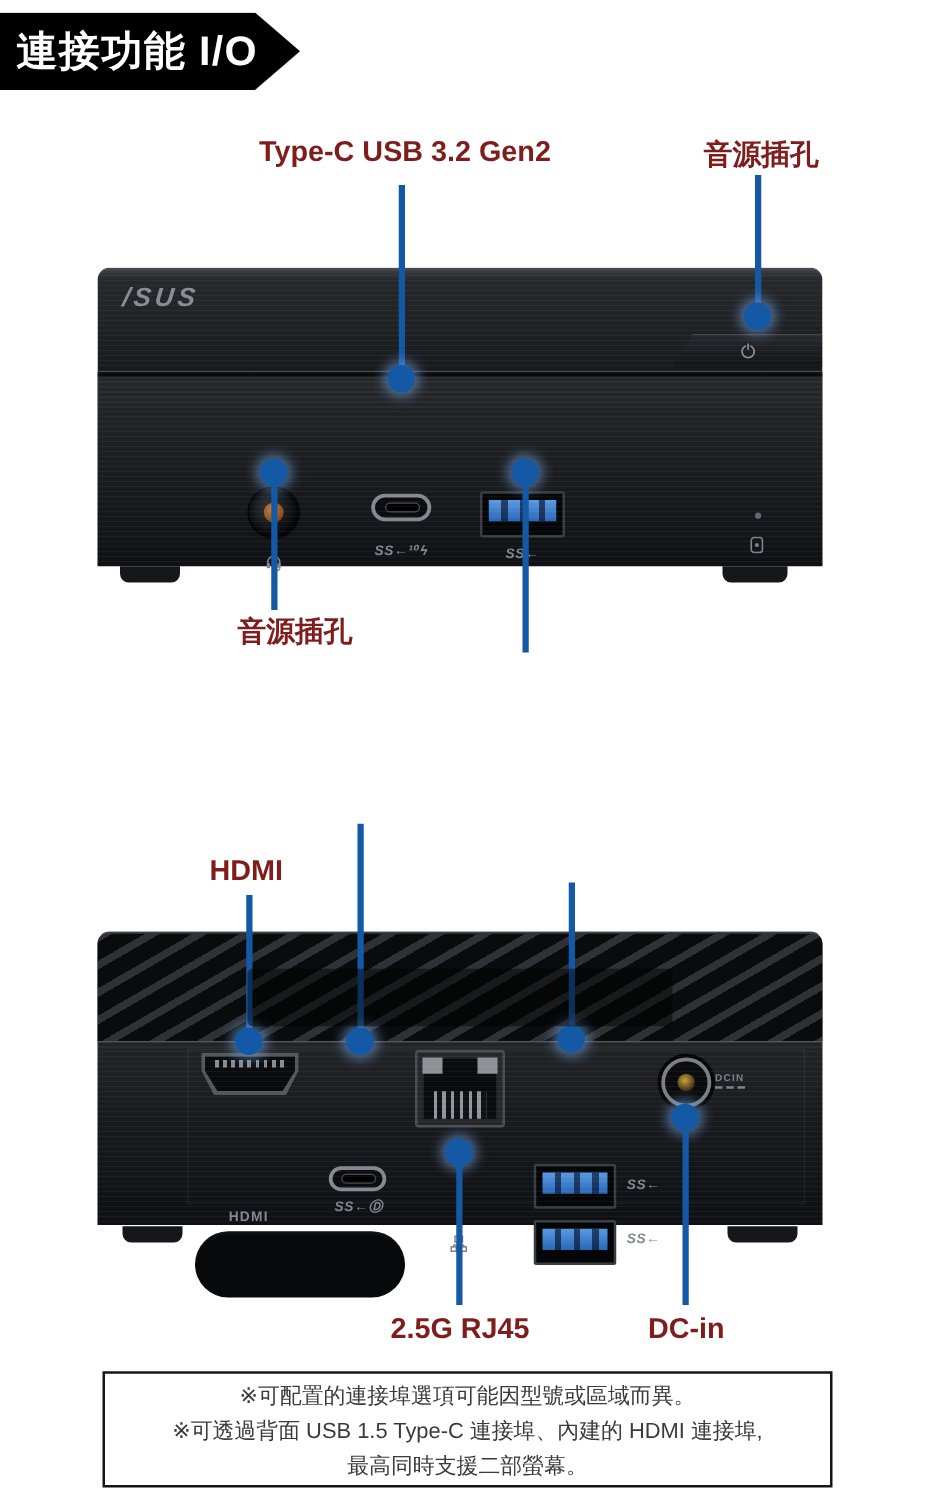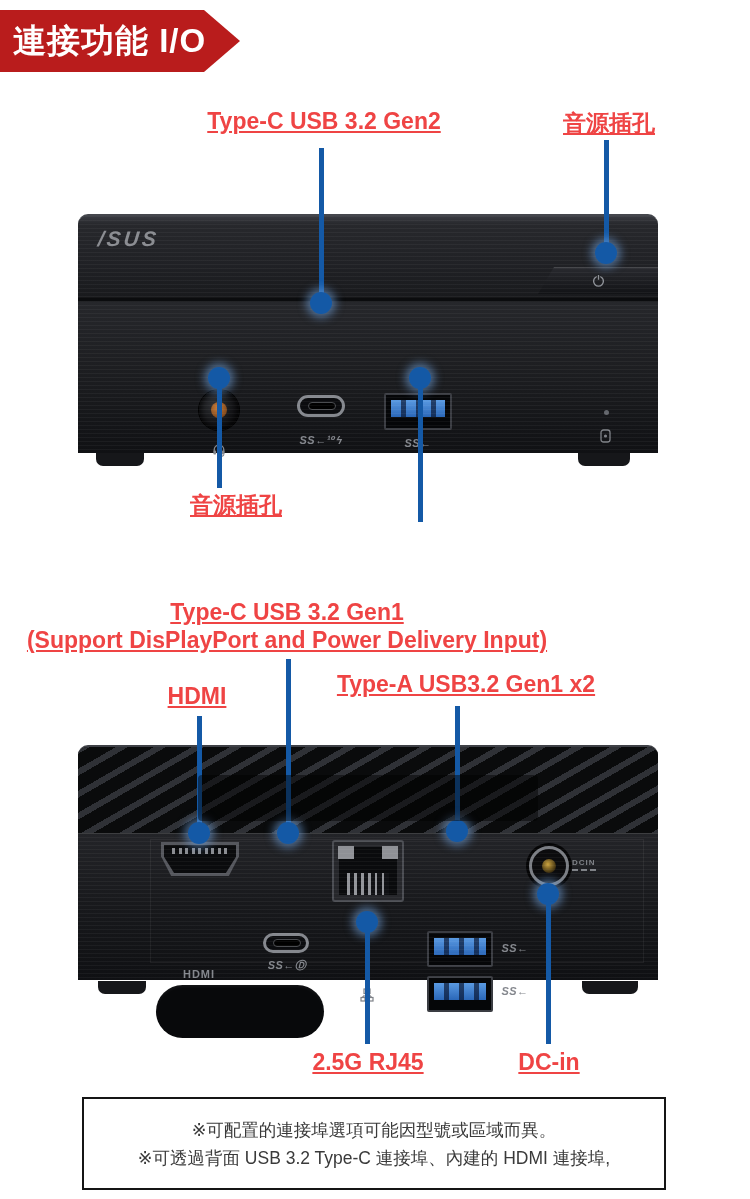--- a/index.html
+++ b/index.html
@@ -1,27 +1,27 @@
 <!DOCTYPE html>
 <html><head>
 <meta charset="utf-8">
 <style>
   html,body{margin:0;padding:0;background:#ffffff;}
   .page{position:relative;width:750px;height:1199px;background:#ffffff;overflow:hidden;
         font-family:"Liberation Sans","DejaVu Sans",sans-serif;}
 
   
-  .banner{position:absolute;left:0;top:10px;width:240px;height:62px;background:#b91c1c;
+  .banner{position:absolute;left:0;top:10px;width:240px;height:62px;background:#000000;
           clip-path:polygon(0 0,204px 0,240px 50%,204px 100%,0 100%);
           color:#fff;font-size:33px;font-weight:bold;line-height:62px;padding-left:0;}
   .banner span{padding-left:13px;letter-spacing:1px;}
 
   
-  .lbl{position:absolute;transform:translateX(-50%);white-space:nowrap;color:#ef4444;
-       font-size:23px;font-weight:600;text-decoration:underline;}
+  .lbl{position:absolute;transform:translateX(-50%);white-space:nowrap;color:#7f1d1d;
+       font-size:23px;font-weight:600;}
 
   
   .cline{position:absolute;width:5px;background:#1459A6;}
   .cdot{position:absolute;width:22px;height:22px;border-radius:50%;background:#1459A6;
         box-shadow:0 0 9px 4px rgba(115,165,225,.55);}
 
   
   .device{position:absolute;left:78px;width:580px;}
   .front{top:214px;height:252px;}
   .back{top:745px;height:250px;}
@@ -162,24 +162,21 @@
 
   <div class="cline" style="left:319px;top:148px;height:152px"></div>
   <div class="cdot" style="left:310px;top:292px"></div>
   <div class="cline" style="left:604px;top:140px;height:104px"></div>
   <div class="cdot" style="left:595px;top:242px"></div>
   <div class="cdot" style="left:208px;top:367px"></div>
   <div class="cline" style="left:217px;top:388px;height:100px"></div>
   <div class="cdot" style="left:409px;top:367px"></div>
   <div class="cline" style="left:418px;top:388px;height:134px"></div>
 
-  <div class="lbl" style="left:287px;top:599px">Type-C USB 3.2 Gen1</div>
-  <div class="lbl" style="left:287px;top:627px">(Support DisPlayPort and Power Delivery Input)</div>
   <div class="lbl" style="left:197px;top:683px">HDMI</div>
-  <div class="lbl" style="left:466px;top:671px">Type-A USB3.2 Gen1 x2</div>
   <div class="lbl" style="left:368px;top:1049px">2.5G RJ45</div>
   <div class="lbl" style="left:549px;top:1049px">DC-in</div>
 
   <div class="device back">
     <div class="bd-vent">
         <div class="recess"></div>
       </div>
     <div class="bd-face tex">
       <div class="recess-line"></div>
       <div class="hdmi">
@@ -228,16 +225,17 @@
   <div class="cdot" style="left:277px;top:822px"></div>
   <div class="cline" style="left:455px;top:706px;height:118px"></div>
   <div class="cdot" style="left:446px;top:820px"></div>
   <div class="cdot" style="left:356px;top:911px"></div>
   <div class="cline" style="left:365px;top:932px;height:112px"></div>
   <div class="cdot" style="left:537px;top:883px"></div>
   <div class="cline" style="left:546px;top:904px;height:140px"></div>
 
   <div class="notes">
     <div>※可配置的連接埠選項可能因型號或區域而異。</div>
-    <div>※可透過背面 USB 3.2 Type-C 連接埠、內建的 HDMI 連接埠,</div>
+    <div>※可透過背面 USB 1.5 Type-C 連接埠、內建的 HDMI 連接埠,</div>
+    <div>最高同時支援二部螢幕。</div>
   </div>
 
 </div>
 
 </body></html>

